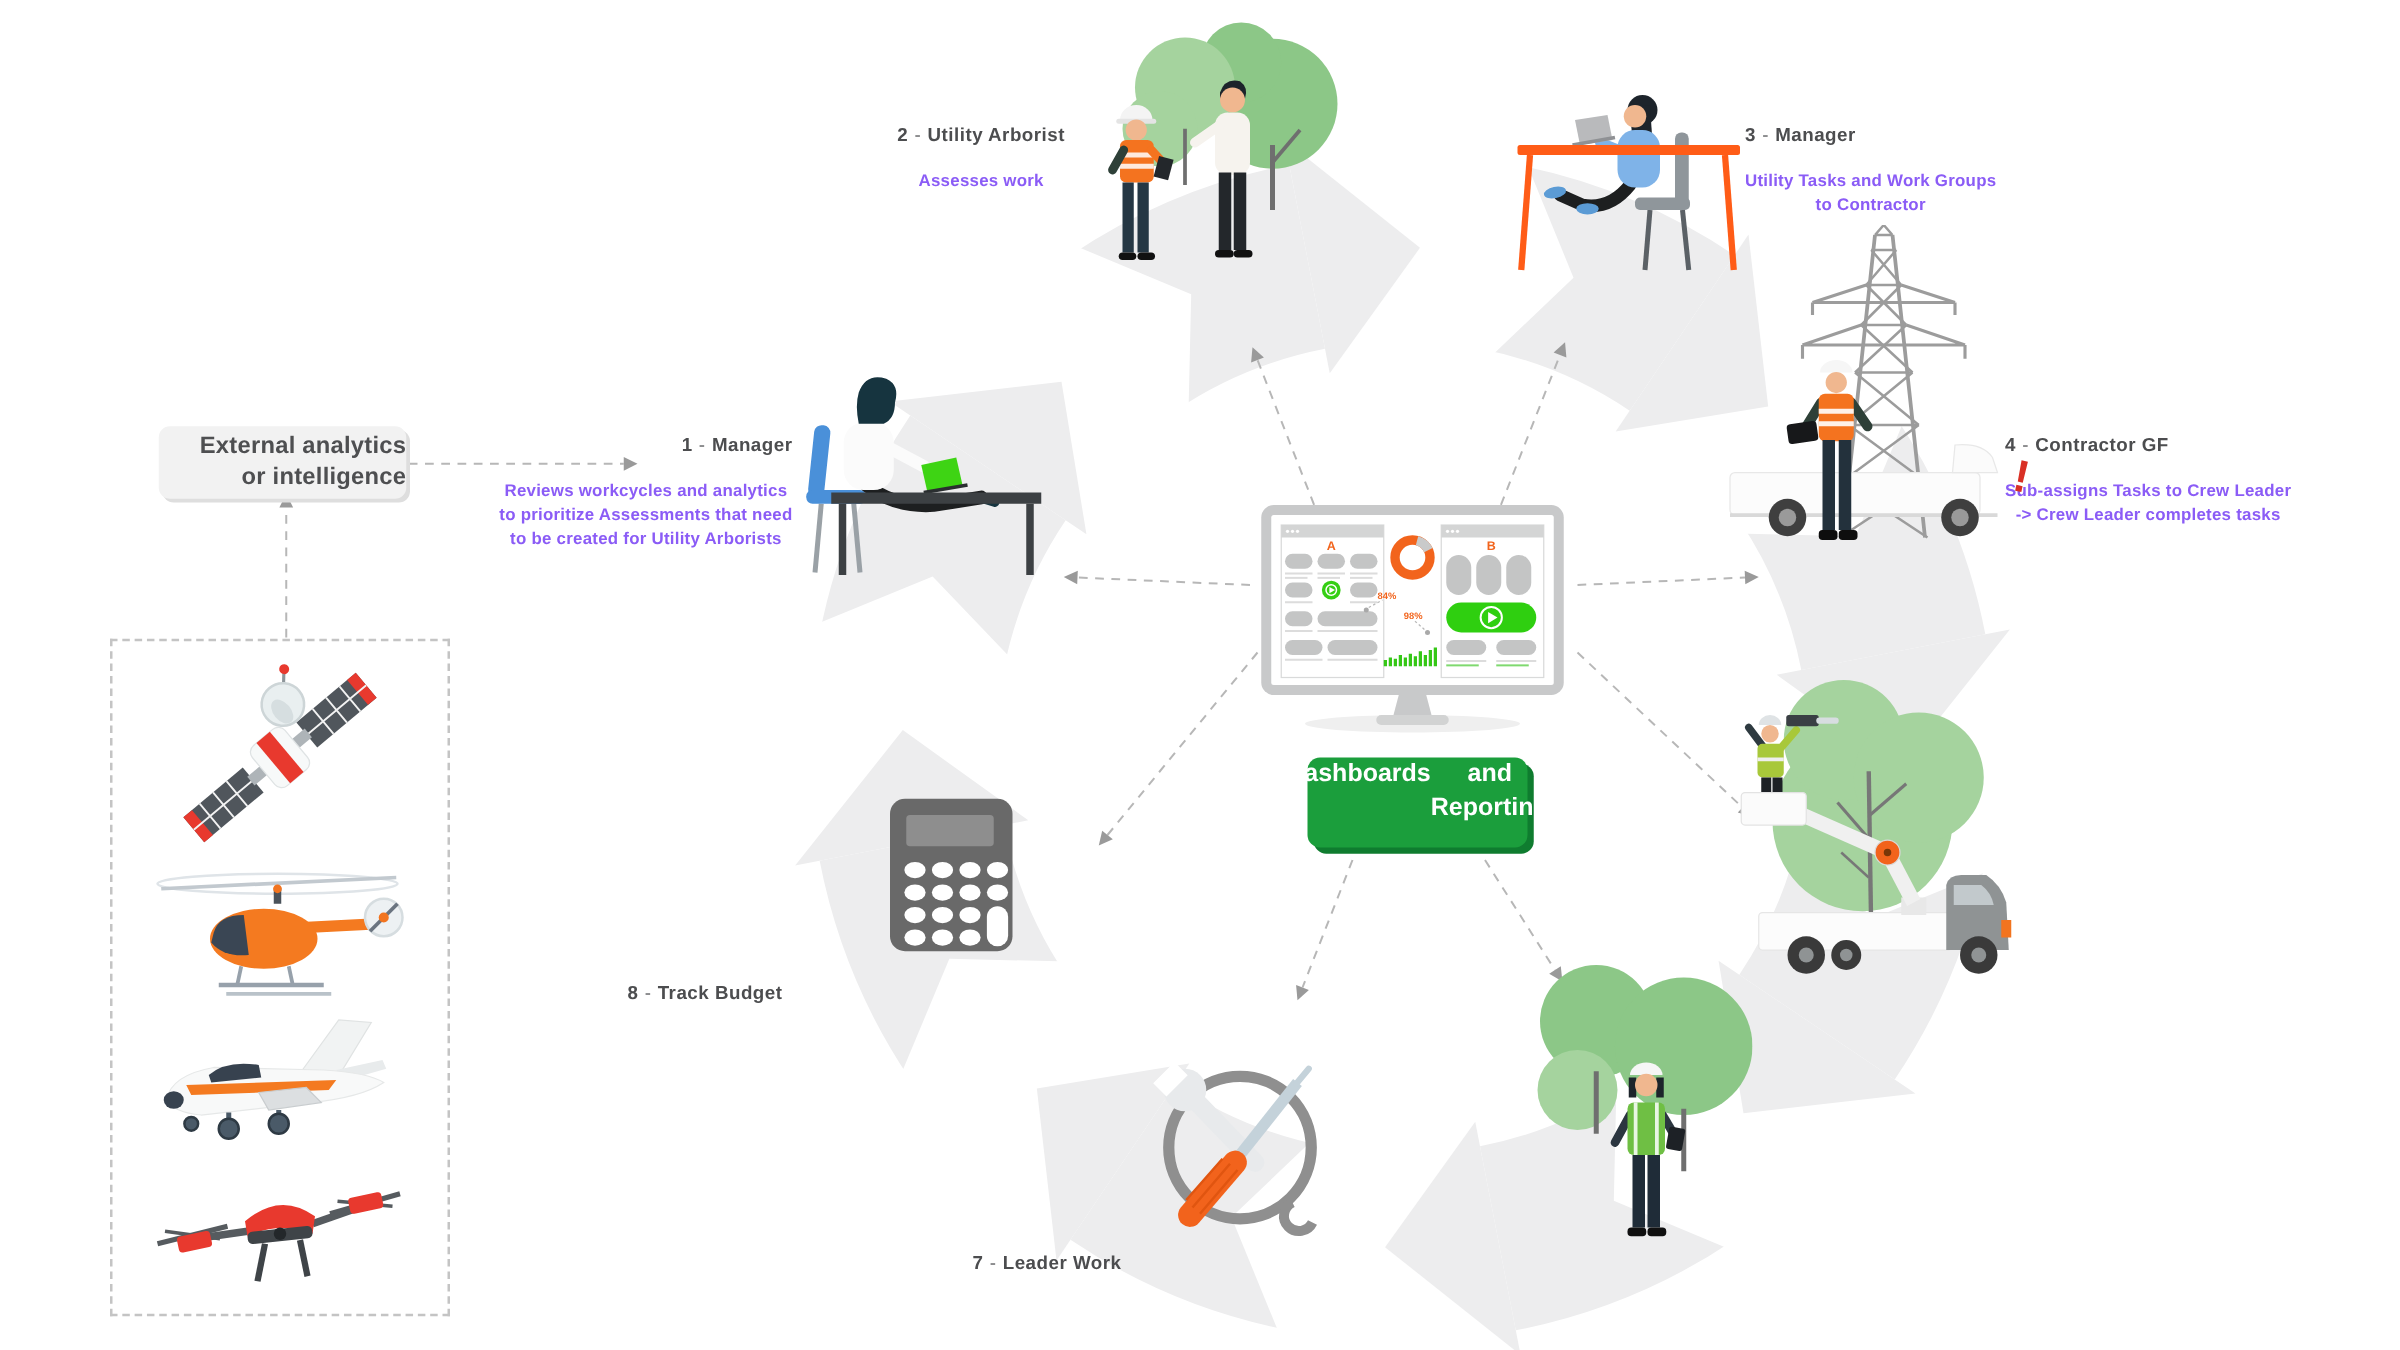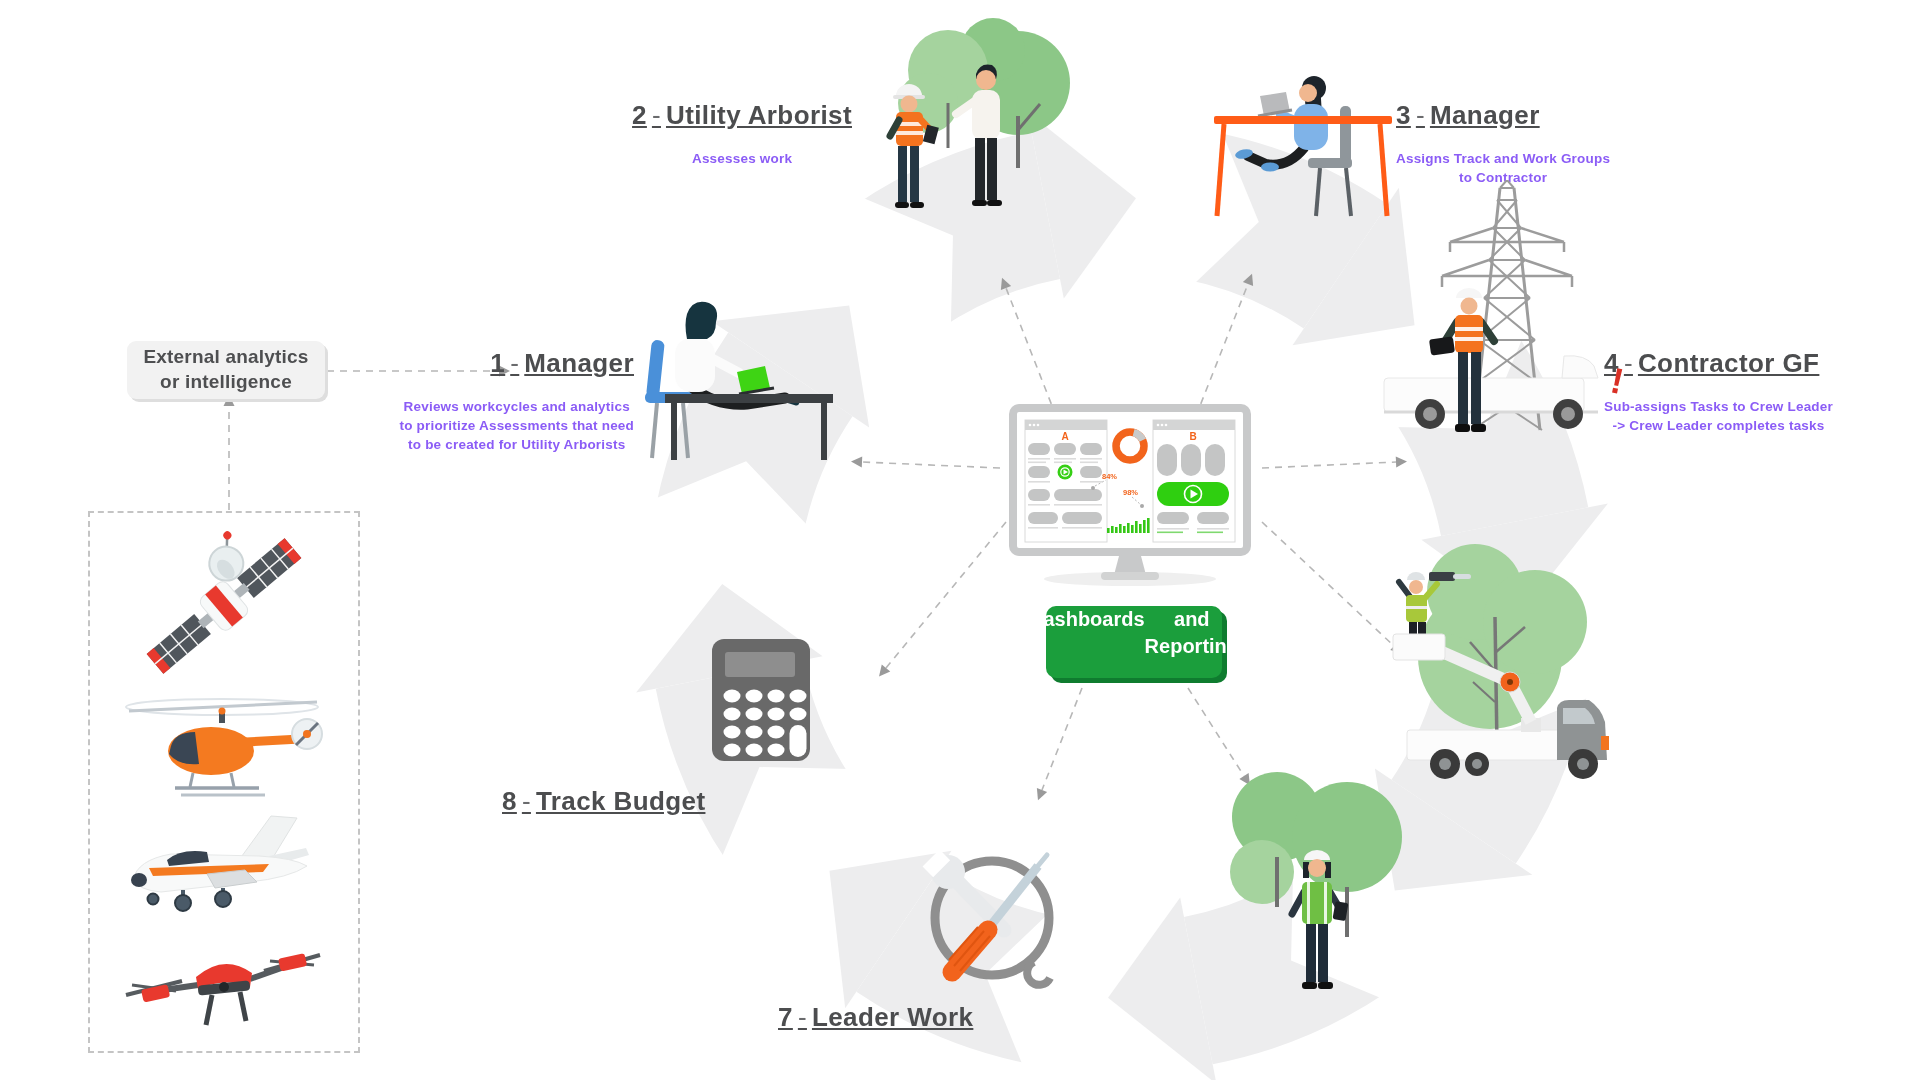--- a/index.html
+++ b/index.html
@@ -1,36 +1,36 @@
 <!DOCTYPE html>
 <html><head>
 <meta charset="utf-8">
 <style>
   html,body{margin:0;padding:0;background:#fff;}
   #canvas{position:relative;width:1920px;height:1080px;overflow:hidden;background:#fff;
           font-family:"Liberation Sans",sans-serif;}
   #bg{position:absolute;left:0;top:0;}
   .abs{position:absolute;}
   .step{position:absolute;color:#4c4d4f;}
-  .step-title{font-size:26px;font-weight:600;letter-spacing:.4px;color:#4c4d4f;white-space:nowrap;text-decoration:underline;}
+  .step-title{font-size:15px;font-weight:600;letter-spacing:.4px;color:#4c4d4f;white-space:nowrap;}
   .step-title .num{font-weight:800;}
   .step-title .sep{margin:0 5px;color:#6a6b6d;font-weight:400;}
   .step-desc{margin-top:18px;font-size:13.5px;font-weight:700;color:#8b5cf6;line-height:1.42;letter-spacing:.2px;white-space:nowrap;text-align:center;}
   .right{text-align:right;}
   .step-1{right:1286px;top:348px;}
   .step-2{right:1068px;top:100px;}
   .step-3{left:1396px;top:100px;}
   .step-4{left:1604px;top:348px;}
   .step-5{left:1584px;top:786px;}
   .step-6{left:1316px;top:1002px;}
   .step-7{left:778px;top:1002px;}
   .step-8{left:502px;top:786px;}
   .src-box{position:absolute;left:127px;top:341px;width:198px;height:58px;background:#f2f2f2;border-radius:9px;
            box-shadow:3px 3px 0 #dedede;display:flex;flex-direction:column;justify-content:center;text-align:center;
-           font-size:19px;font-weight:800;color:#4e4f51;line-height:1.3;letter-spacing:.2px;}
+           font-size:19px;font-weight:800;color:#4e4f51;line-height:1.3;letter-spacing:.2px;align-items:flex-end;}
   .center-box{position:absolute;left:1046px;top:606px;width:176px;height:72px;background:#1b9e3c;border-radius:10px;
            box-shadow:5px 5px 0 #0f7c2f;display:flex;flex-direction:row;justify-content:center;text-align:center;
            color:#fff;font-size:20px;font-weight:800;line-height:1.35;}
   .veh-box{position:absolute;left:88px;top:511px;width:272px;height:542px;border:2px dashed #c4c4c4;box-sizing:border-box;
            display:flex;flex-direction:column;align-items:center;justify-content:space-around;padding:14px 0;}
   svg{display:block;}
 </style>
 </head>
 <body>
 
@@ -164,21 +164,21 @@
   </div>
   <div class="step step-2 right">
     <div class="step-title"><span class="num">2</span><span class="sep">-</span><span class="nm">Utility Arborist</span></div>
     <div class="step-desc">
         <div>Assesses work</div>
       </div>
   </div>
   <div class="step step-3">
     <div class="step-title"><span class="num">3</span><span class="sep">-</span><span class="nm">Manager</span></div>
     <div class="step-desc">
-        <div>Assigns Track and Work Groups</div>
+        <div>Utility Tasks and Work Groups</div>
         <div>to Contractor</div>
       </div>
   </div>
   <div class="step step-4">
     <div class="step-title"><span class="num">4</span><span class="sep">-</span><span class="nm">Contractor GF</span></div>
     <div class="step-desc">
         <div>Sub-assigns Tasks to Crew Leader</div>
         <div>-&gt; Crew Leader completes tasks</div>
       </div>
   </div>

